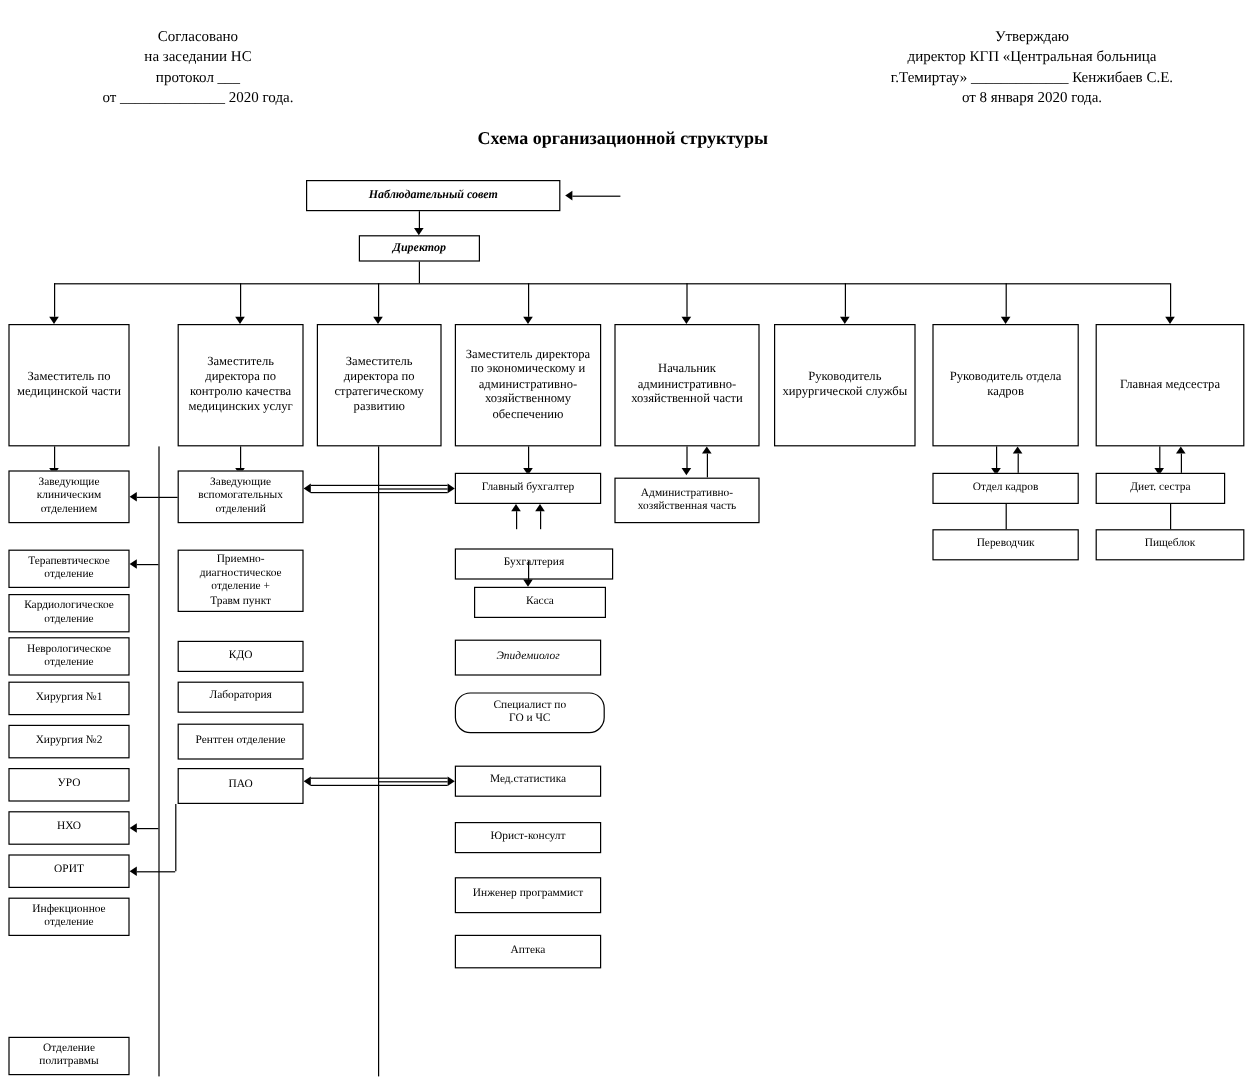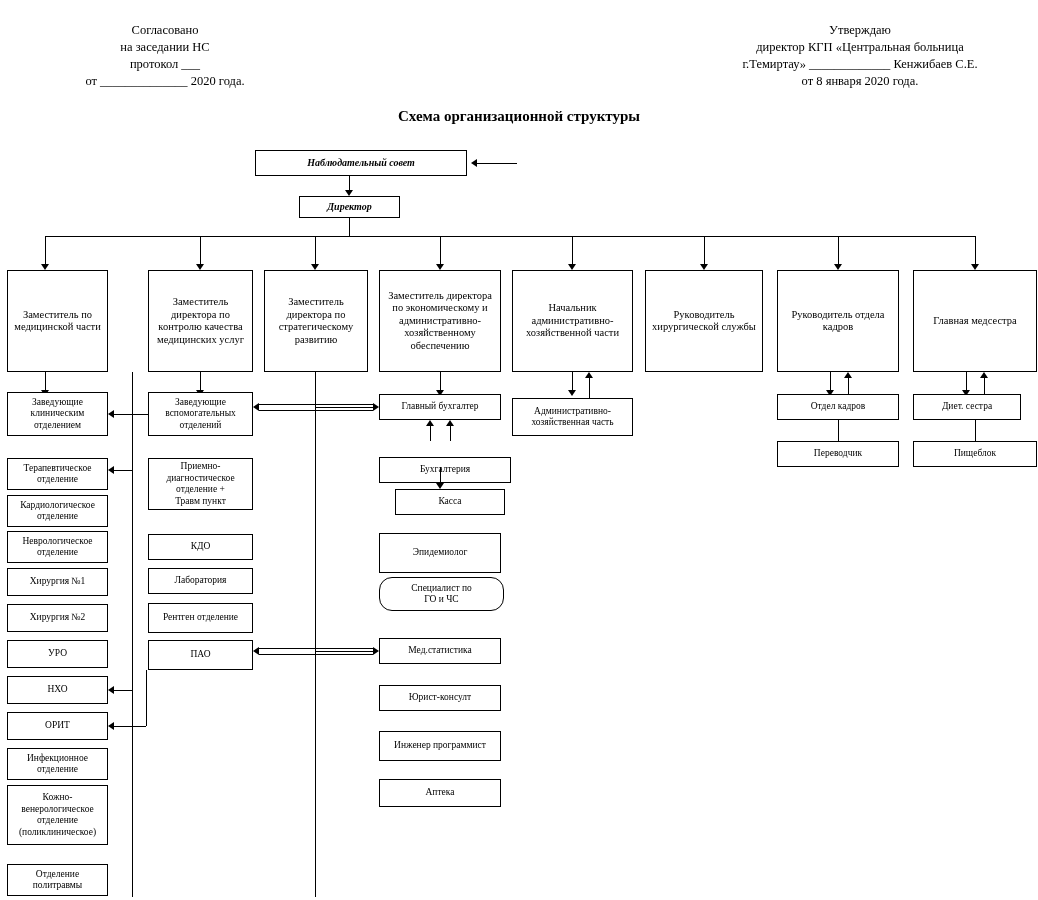--- a/index.html
+++ b/index.html
@@ -175,21 +175,21 @@
   <div class="box sm" style="left:777px; top:394px; width:122px; height:26px;">Отдел кадров</div>
   <div class="box sm" style="left:913px; top:394px; width:108px; height:26px;">Диет. сестра</div>
   <div class="box sm" style="left:777px; top:441px; width:122px; height:26px;">Переводчик</div>
   <div class="box sm" style="left:913px; top:441px; width:124px; height:26px;">Пищеблок</div>
 
   <div class="ln v" style="left:838px; top:420px; height:21px;"></div>
   <div class="ln v" style="left:975px; top:420px; height:21px;"></div>
 
   <div class="box sm" style="left:379px; top:457px; width:132px; height:26px;">Бухгалтерия</div>
   <div class="box sm" style="left:379px; top:489px; width:110px; height:26px;margin-left:16px;">Касса</div>
-  <div class="box sm" style="left:379px; top:533px; width:122px; height:40px;">Эпидемиолог</div>
+  <div class="box sm" style="left:379px; top:533px; width:122px; height:30px;font-style:italic;">Эпидемиолог</div>
   <div class="box sm" style="left:379px; top:577px; width:125px; height:34px;border-radius:13px;">Специалист по
 ГО и ЧС</div>
   <div class="box sm" style="left:379px; top:638px; width:122px; height:26px;">Мед.статистика</div>
   <div class="box sm" style="left:379px; top:685px; width:122px; height:26px;">Юрист-консулт</div>
   <div class="box sm" style="left:379px; top:731px; width:122px; height:30px;">Инженер программист</div>
   <div class="box sm" style="left:379px; top:779px; width:122px; height:28px;">Аптека</div>
 
   <div class="ln v" style="left:430px; top:426px; height:15px;"></div>
   <div class="arw up" style="left:426px; top:420px;"></div>
   <div class="ln v" style="left:450px; top:426px; height:15px;"></div>
@@ -225,21 +225,20 @@
 
   <div class="box sm" style="left:7px; top:458px; width:101px; height:32px;">Терапевтическое отделение</div>
   <div class="box sm" style="left:7px; top:495px; width:101px; height:32px;">Кардиологическое отделение</div>
   <div class="box sm" style="left:7px; top:531px; width:101px; height:32px;">Неврологическое отделение</div>
   <div class="box sm" style="left:7px; top:568px; width:101px; height:28px;">Хирургия №1</div>
   <div class="box sm" style="left:7px; top:604px; width:101px; height:28px;">Хирургия №2</div>
   <div class="box sm" style="left:7px; top:640px; width:101px; height:28px;">УРО</div>
   <div class="box sm" style="left:7px; top:676px; width:101px; height:28px;">НХО</div>
   <div class="box sm" style="left:7px; top:712px; width:101px; height:28px;">ОРИТ</div>
   <div class="box sm" style="left:7px; top:748px; width:101px; height:32px;">Инфекционное отделение</div>
-  <div class="box sm" style="left:7px; top:785px; width:101px; height:60px;">Кожно-венерологическое отделение (поликлиническое)</div>
   <div class="box sm" style="left:7px; top:864px; width:101px; height:32px;">Отделение политравмы</div>
 
   <div class="ln h" style="left:114px; top:414px; width:18px;"></div>
   <div class="arw left" style="left:108px; top:410px;"></div>
   <div class="ln h" style="left:114px; top:470px; width:18px;"></div>
   <div class="arw left" style="left:108px; top:466px;"></div>
   <div class="ln h" style="left:114px; top:690px; width:18px;"></div>
   <div class="arw left" style="left:108px; top:686px;"></div>
   <div class="ln h" style="left:114px; top:726px; width:32px;"></div>
   <div class="arw left" style="left:108px; top:722px;"></div>

